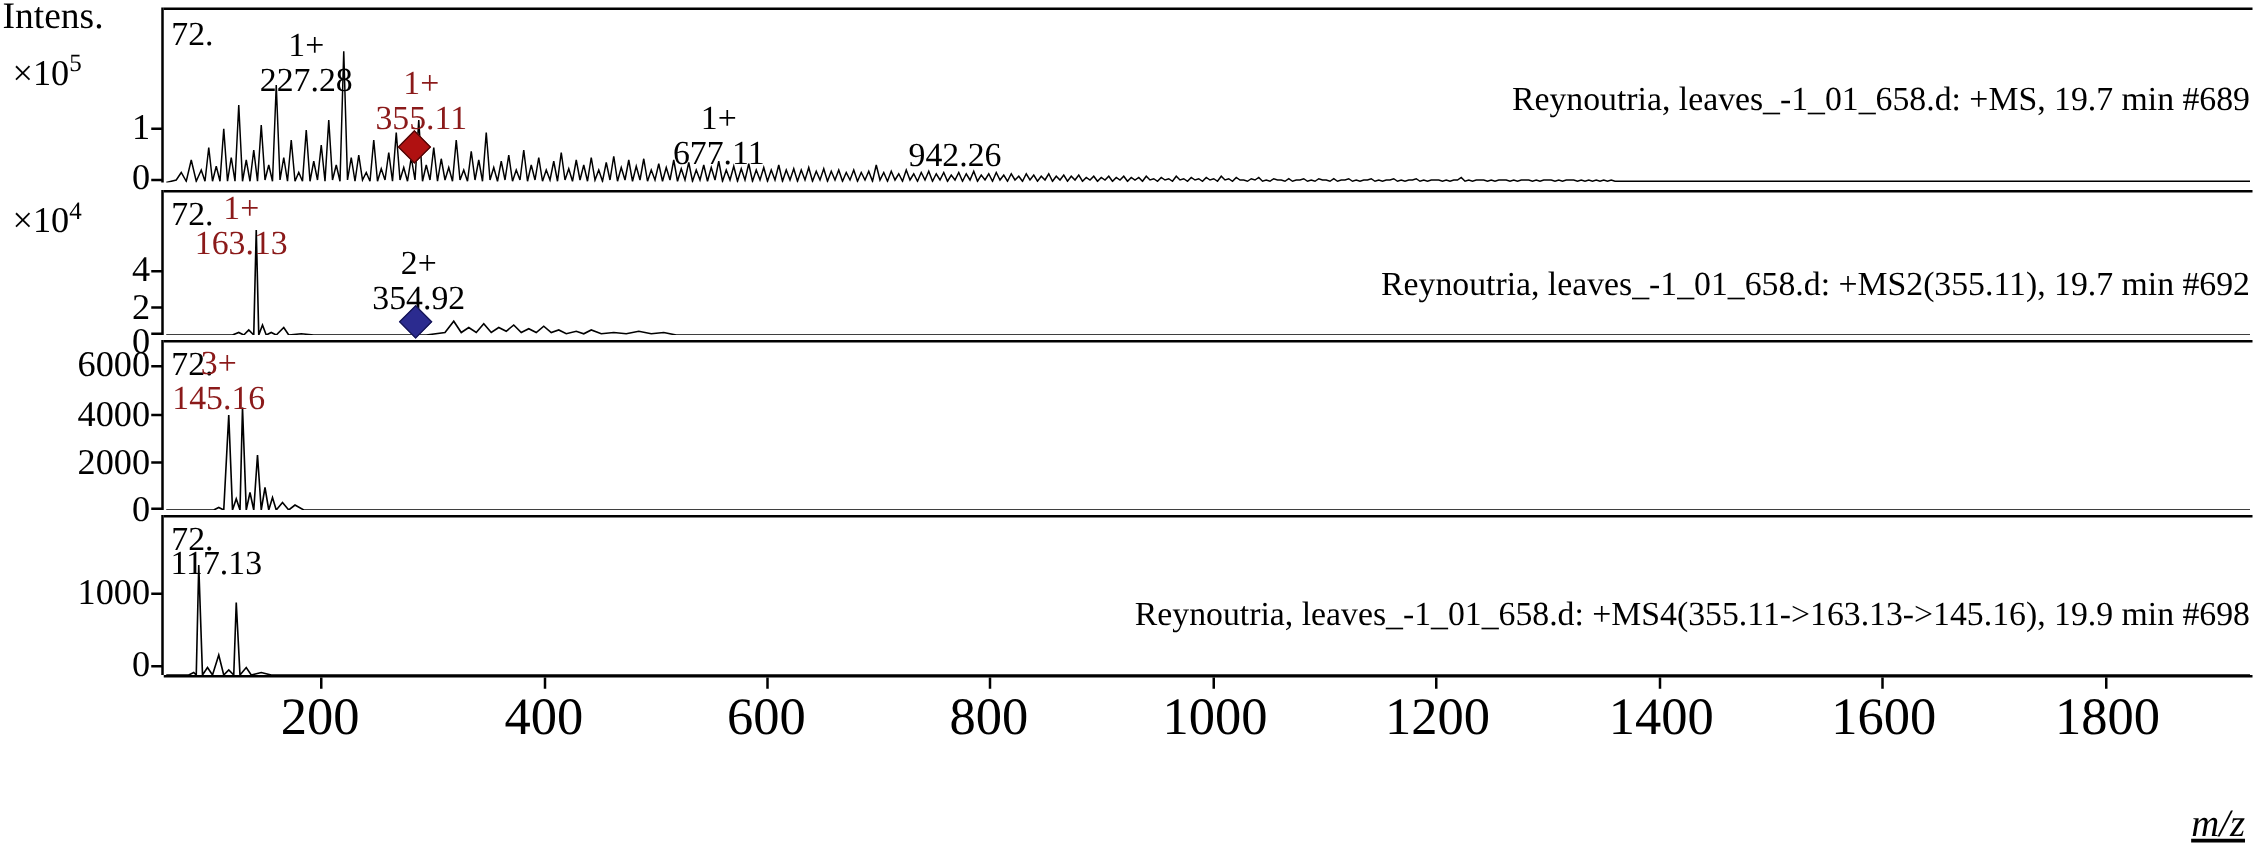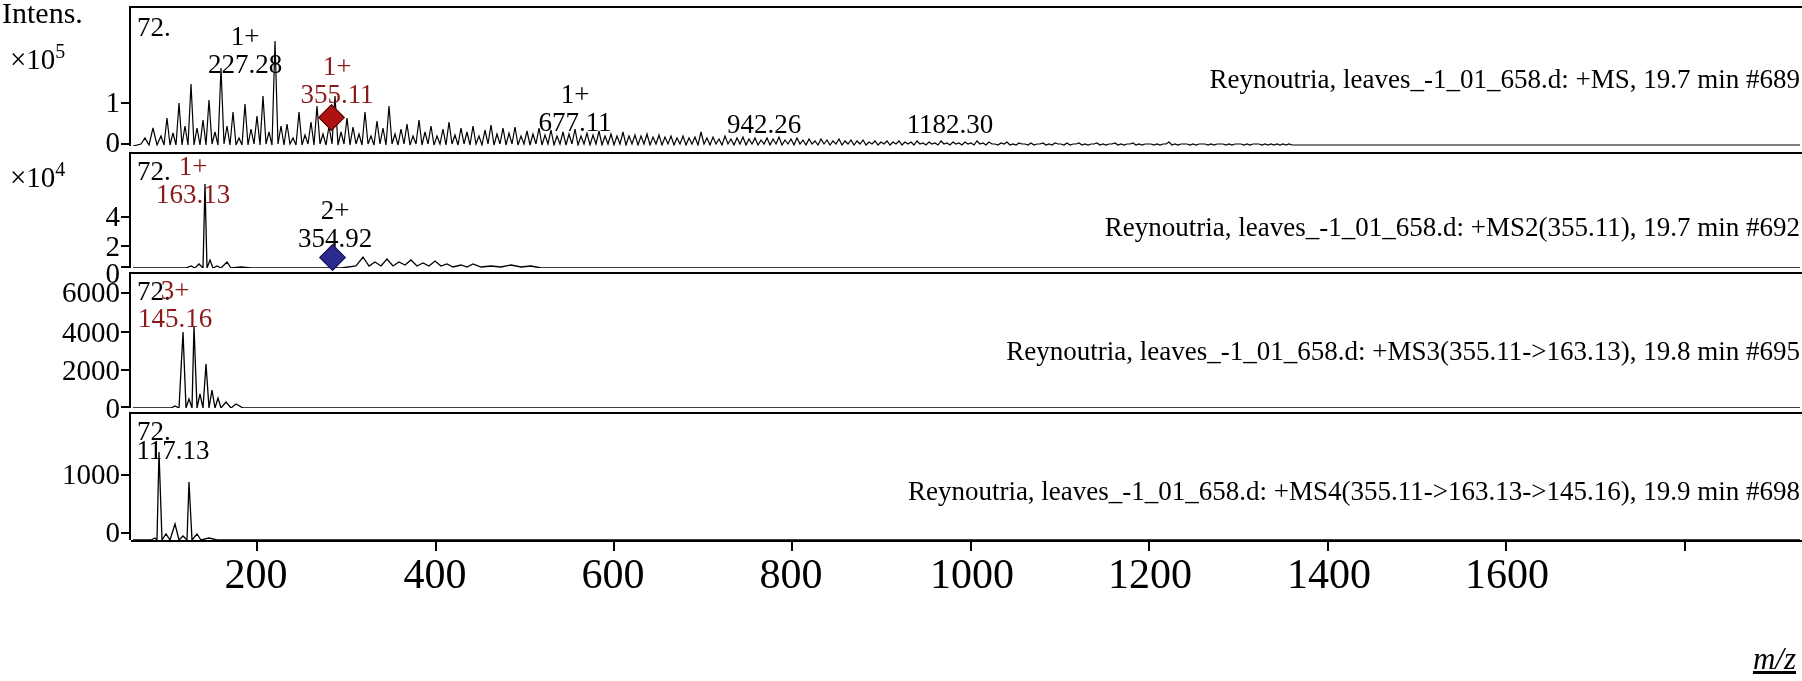--- a/index.html
+++ b/index.html
@@ -205,23 +205,20 @@
   </div>
   <div class="marker red" style="left:322px; top:108px;"></div>
 
   <div class="ann black" style="left:510px; top:80px; width:130px;">
     <div>1+</div>
     <div>677.11</div>
   </div>
   <div class="ann black" style="left:684px; top:110px; width:160px;">
     <div>942.26</div>
   </div>
-  <div class="ann black" style="left:860px; top:110px; width:180px;">
-    <div>1182.30</div>
-  </div>
 
   <div class="panel" style="top:152px; height:116px;">
     <div class="plotarea">
       <svg width="1671" height="116" viewBox="0 0 1671 116" preserveAspectRatio="none">
         <polyline fill="none" stroke="#000" stroke-width="1.3" points="
           2,114 55,114 60,112 64,114 68,110 72,114 74,30 76,114 79,106 82,114 86,112 90,114 96,108 100,114 110,113 120,114 150,114 180,114 210,114 225,112 232,103 238,112 244,108 250,112 256,105 262,112 268,108 274,111 280,106 286,112 292,109 298,112 304,107 310,112 316,110 322,113 330,111 336,113 342,110 350,113 360,112 370,113 380,111 390,113 400,112 410,114 430,114 460,114 500,114 600,114 800,114 1000,114 1200,114 1400,114 1669,114
         "></polyline>
       </svg>
     </div>
     <div class="panel-corner" style="top:2px;">72.</div>
@@ -240,21 +237,20 @@
 
   <div class="panel" style="top:272px; height:136px;">
     <div class="plotarea">
       <svg width="1671" height="136" viewBox="0 0 1671 136" preserveAspectRatio="none">
         <polyline fill="none" stroke="#000" stroke-width="1.3" points="
           2,134 40,134 44,132 48,134 52,58 55,134 58,125 61,134 63,52 66,134 69,120 72,134 75,90 78,134 81,116 84,134 87,124 90,134 95,128 100,134 105,130 112,134 125,134 150,134 200,134 300,134 500,134 800,134 1200,134 1669,134
         "></polyline>
       </svg>
     </div>
     <div class="panel-corner" style="top:2px;">72.</div>
-    <div class="panel-title" style="top:14px;">Reynoutria, leaves_-1_01_658.d: +MS3(355.11-&gt;163.13), 19.8 min #695</div>
   </div>
 
   <div class="ann red" style="left:110px; top:276px; width:130px;">
     <div>3+</div>
     <div>145.16</div>
   </div>
 
   <div class="panel" style="top:412px; height:128px;">
     <div class="plotarea">
       <svg width="1671" height="128" viewBox="0 0 1671 128" preserveAspectRatio="none">
@@ -284,16 +280,17 @@
   <div class="xtick" style="left:1684px; top:542px;"></div>
 
   <div class="xtick-label" style="left:196px; top:550px; width:120px;">200</div>
   <div class="xtick-label" style="left:375px; top:550px; width:120px;">400</div>
   <div class="xtick-label" style="left:553px; top:550px; width:120px;">600</div>
   <div class="xtick-label" style="left:731px; top:550px; width:120px;">800</div>
   <div class="xtick-label" style="left:902px; top:550px; width:140px;">1000</div>
   <div class="xtick-label" style="left:1080px; top:550px; width:140px;">1200</div>
   <div class="xtick-label" style="left:1259px; top:550px; width:140px;">1400</div>
   <div class="xtick-label" style="left:1437px; top:550px; width:140px;">1600</div>
+  <div class="xtick-label" style="left:1616px; top:550px; width:140px;">1800</div>
 
   <div id="mz-label">m/z</div>
 
 </div>
 
 </body></html>

